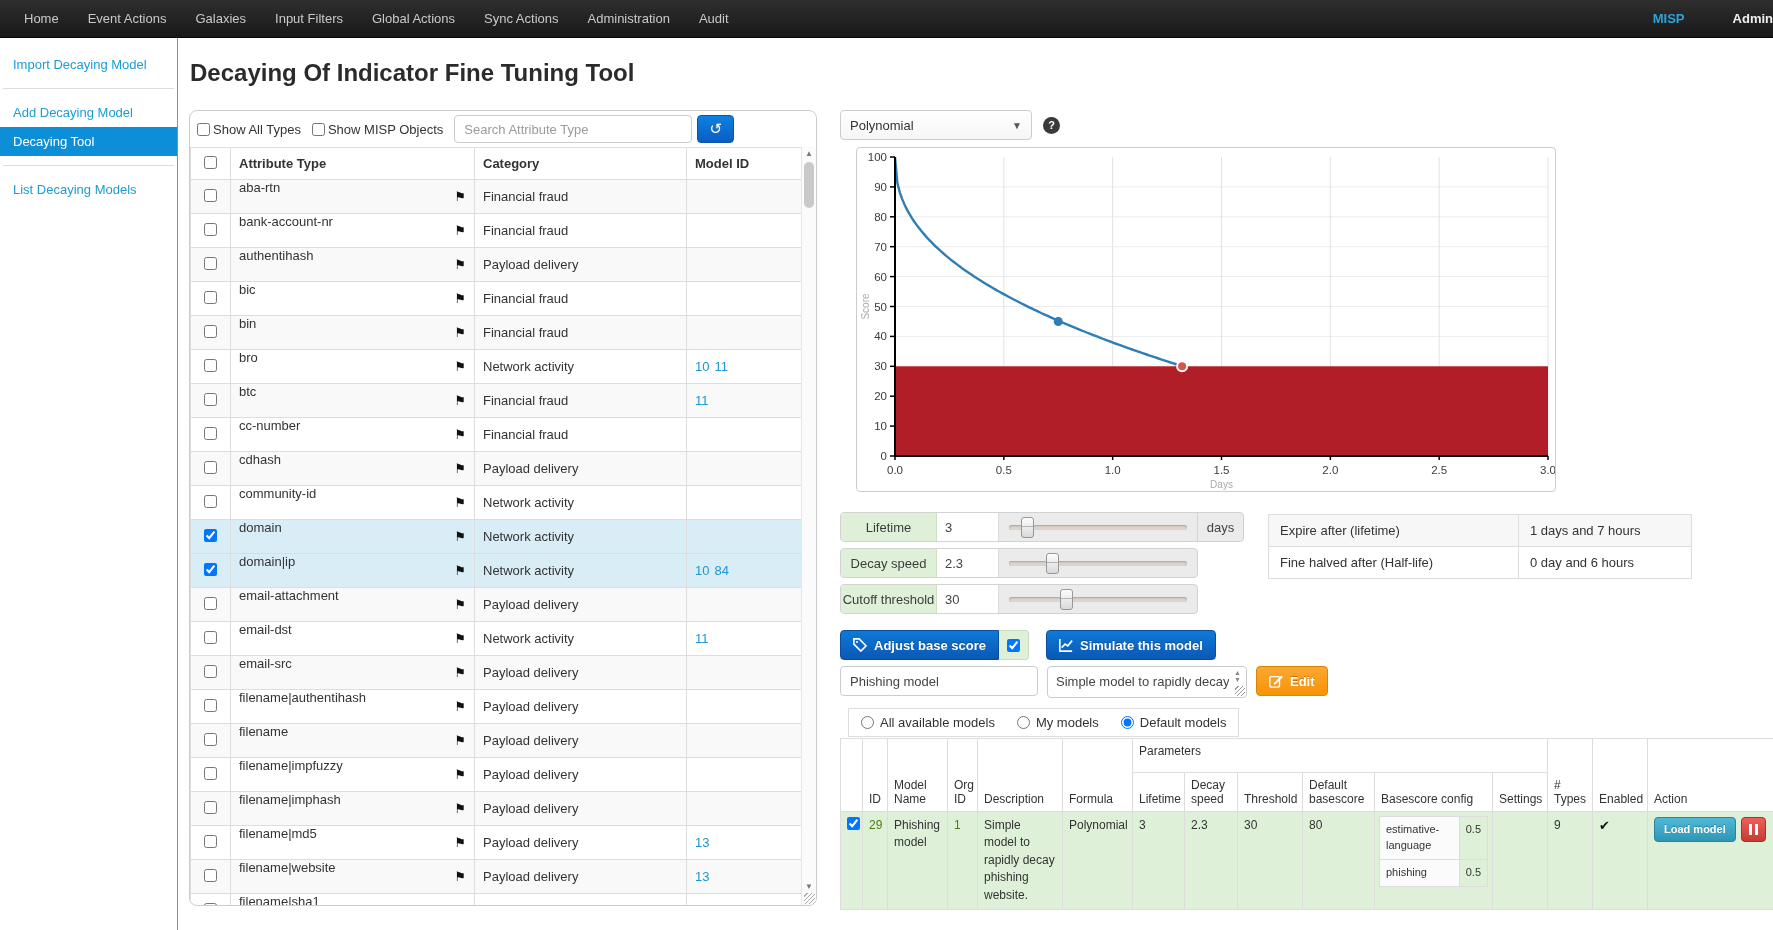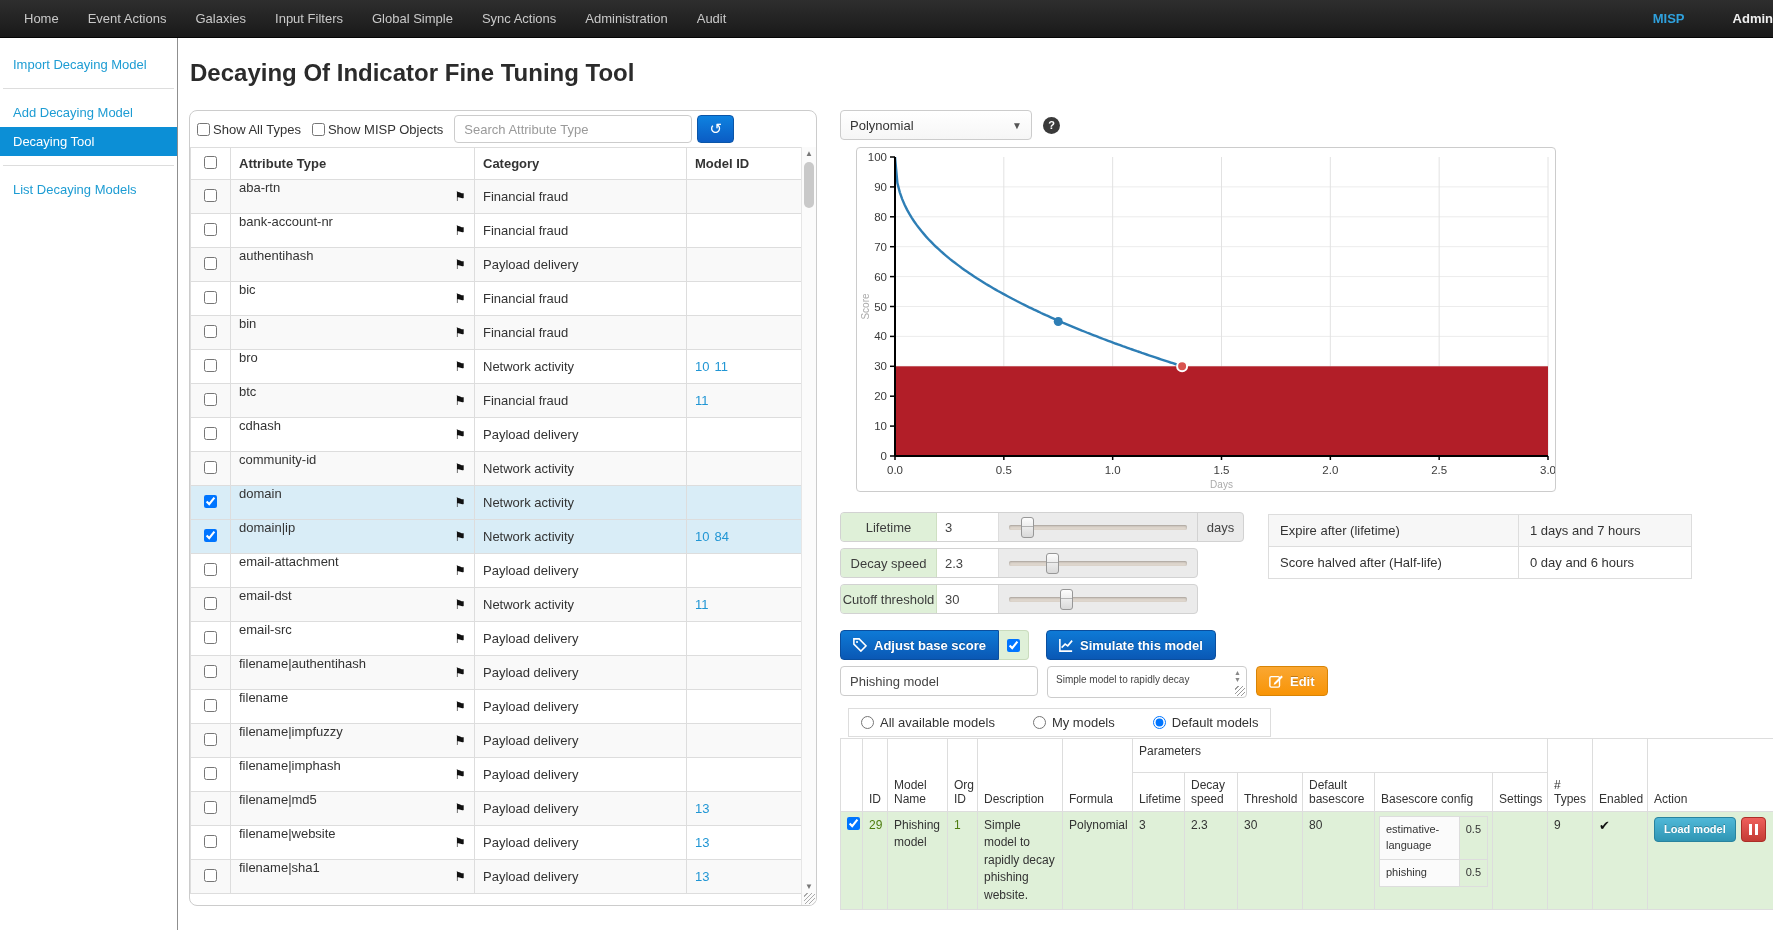--- a/index.html
+++ b/index.html
@@ -106,30 +106,30 @@
   #adjust-check { width:30px; height:30px; background:#dff0d8; border:1px solid #c9dbbd; border-left:none;
                   border-radius:0 4px 4px 0; display:flex; align-items:center; justify-content:center; }
   #simulate-btn { margin-left:17px; }
   .btn-ic { font-size:13px; line-height:1; }
 
   
   #model-form { position:absolute; top:556px; left:0; display:flex; align-items:flex-start; gap:9px; }
   #model-name-input { width:198px; height:30px; border:1px solid #ccc; border-radius:4px;
                       padding:0 9px; font-size:13px; color:#444; outline:none; font-family:inherit; }
   .textarea-wrap { width:200px; height:32px; position:relative; border:1px solid #ccc; border-radius:4px; background:#fff; }
-  .ta-text { position:absolute; left:8px; top:7px; right:17px; font-size:10px; color:#444;
+  .ta-text { position:absolute; left:8px; top:7px; right:17px; font-size:13px; color:#444;
              white-space:nowrap; overflow:hidden; }
   .ta-spin { position:absolute; right:2px; top:2px; width:13px; text-align:center; color:#888;
              font-size:7px; line-height:7px; cursor:pointer; }
   .ta-grip { position:absolute; right:1px; bottom:1px; width:10px; height:10px;
              background:repeating-linear-gradient(135deg, transparent 0 2px, #9a9a9a 2px 3px); cursor:nwse-resize; }
 
   
   #model-radios { position:absolute; top:598px; left:8px; border:1px solid #ddd; background:#fff;
-                  padding:6px 12px; display:flex; gap:38px; font-size:13px; color:#333; align-items:center; }
+                  padding:6px 12px; display:flex; gap:22px; font-size:13px; color:#333; align-items:center; }
   #model-radios label { display:flex; align-items:center; gap:6px; cursor:pointer; white-space:nowrap; }
 
   #models-table { position:absolute; top:628px; left:0; width:935px; border-collapse:collapse;
                   table-layout:fixed; font-size:12px; color:#333; background:#fff; }
   #models-table th, #models-table td { border:1px solid #ddd; }
   #models-table th { padding:5px 6px; text-align:left; font-weight:normal; vertical-align:bottom; background:#fff; }
   #models-table th.group { vertical-align:top; height:34px; }
   #models-table td { padding:5px 6px; vertical-align:top; line-height:1.45; }
   #models-table tbody tr { background:#dff0d8; }
   #models-table a { color:#4d7c0f; text-decoration:none; cursor:pointer; }
@@ -144,21 +144,21 @@
 </style>
 </head>
 <body>
 
 <div id="navbar">
   <div id="nav-items" style="display:flex;">
       <a class="nav-item">Home</a>
       <a class="nav-item">Event Actions</a>
       <a class="nav-item">Galaxies</a>
       <a class="nav-item">Input Filters</a>
-      <a class="nav-item">Global Simple</a>
+      <a class="nav-item">Global Actions</a>
       <a class="nav-item">Sync Actions</a>
       <a class="nav-item">Administration</a>
       <a class="nav-item">Audit</a>
     </div>
   <span id="nav-brand" style="color: rgb(47, 161, 221);">MISP</span>
   <span id="nav-user">Admin</span>
 </div>
 
 <div id="sidebar">
     <a class="side-link">Import Decaying Model</a>
@@ -235,20 +235,26 @@
             <td class="cb"><input type="checkbox" style=""></td>
             <td><span>bro</span><span class="flag">⚑</span></td>
             <td>Network activity</td>
             <td><a class="mid-link">10</a><a class="mid-link">11</a></td>
           </tr>
           <tr>
             <td class="cb"><input type="checkbox" style=""></td>
             <td><span>btc</span><span class="flag">⚑</span></td>
             <td>Financial fraud</td>
             <td><a class="mid-link">11</a></td>
+          </tr>
+          <tr>
+            <td class="cb"><input type="checkbox" style=""></td>
+            <td><span>cc-number</span><span class="flag">⚑</span></td>
+            <td>Financial fraud</td>
+            <td></td>
           </tr>
           <tr>
             <td class="cb"><input type="checkbox" style=""></td>
             <td><span>cdhash</span><span class="flag">⚑</span></td>
             <td>Payload delivery</td>
             <td></td>
           </tr>
           <tr>
             <td class="cb"><input type="checkbox" style=""></td>
             <td><span>community-id</span><span class="flag">⚑</span></td>
@@ -437,21 +443,21 @@
         </div>
       </div>
 
     <table id="info-table">
         <tbody id="info-tbody">
           <tr>
             <td class="k">Expire after (lifetime)</td>
             <td>1 days and 7 hours</td>
           </tr>
           <tr>
-            <td class="k">Score halved after (Half-life)</td>
+            <td class="k">Fine halved after (Half-life)</td>
             <td>0 day and 6 hours</td>
           </tr>
         </tbody>
       </table>
 
     <div id="action-buttons">
       <div class="btn btn-primary" id="adjust-btn">
         <svg class="btn-ic" width="14" height="14" viewBox="0 0 16 16">
           <path d="M1 1 h6 l8 8 -6 6 -8 -8 z" fill="none" stroke="#fff" stroke-width="1.8"></path>
             <circle cx="4.6" cy="4.6" r="1.2" fill="#fff"></circle>

